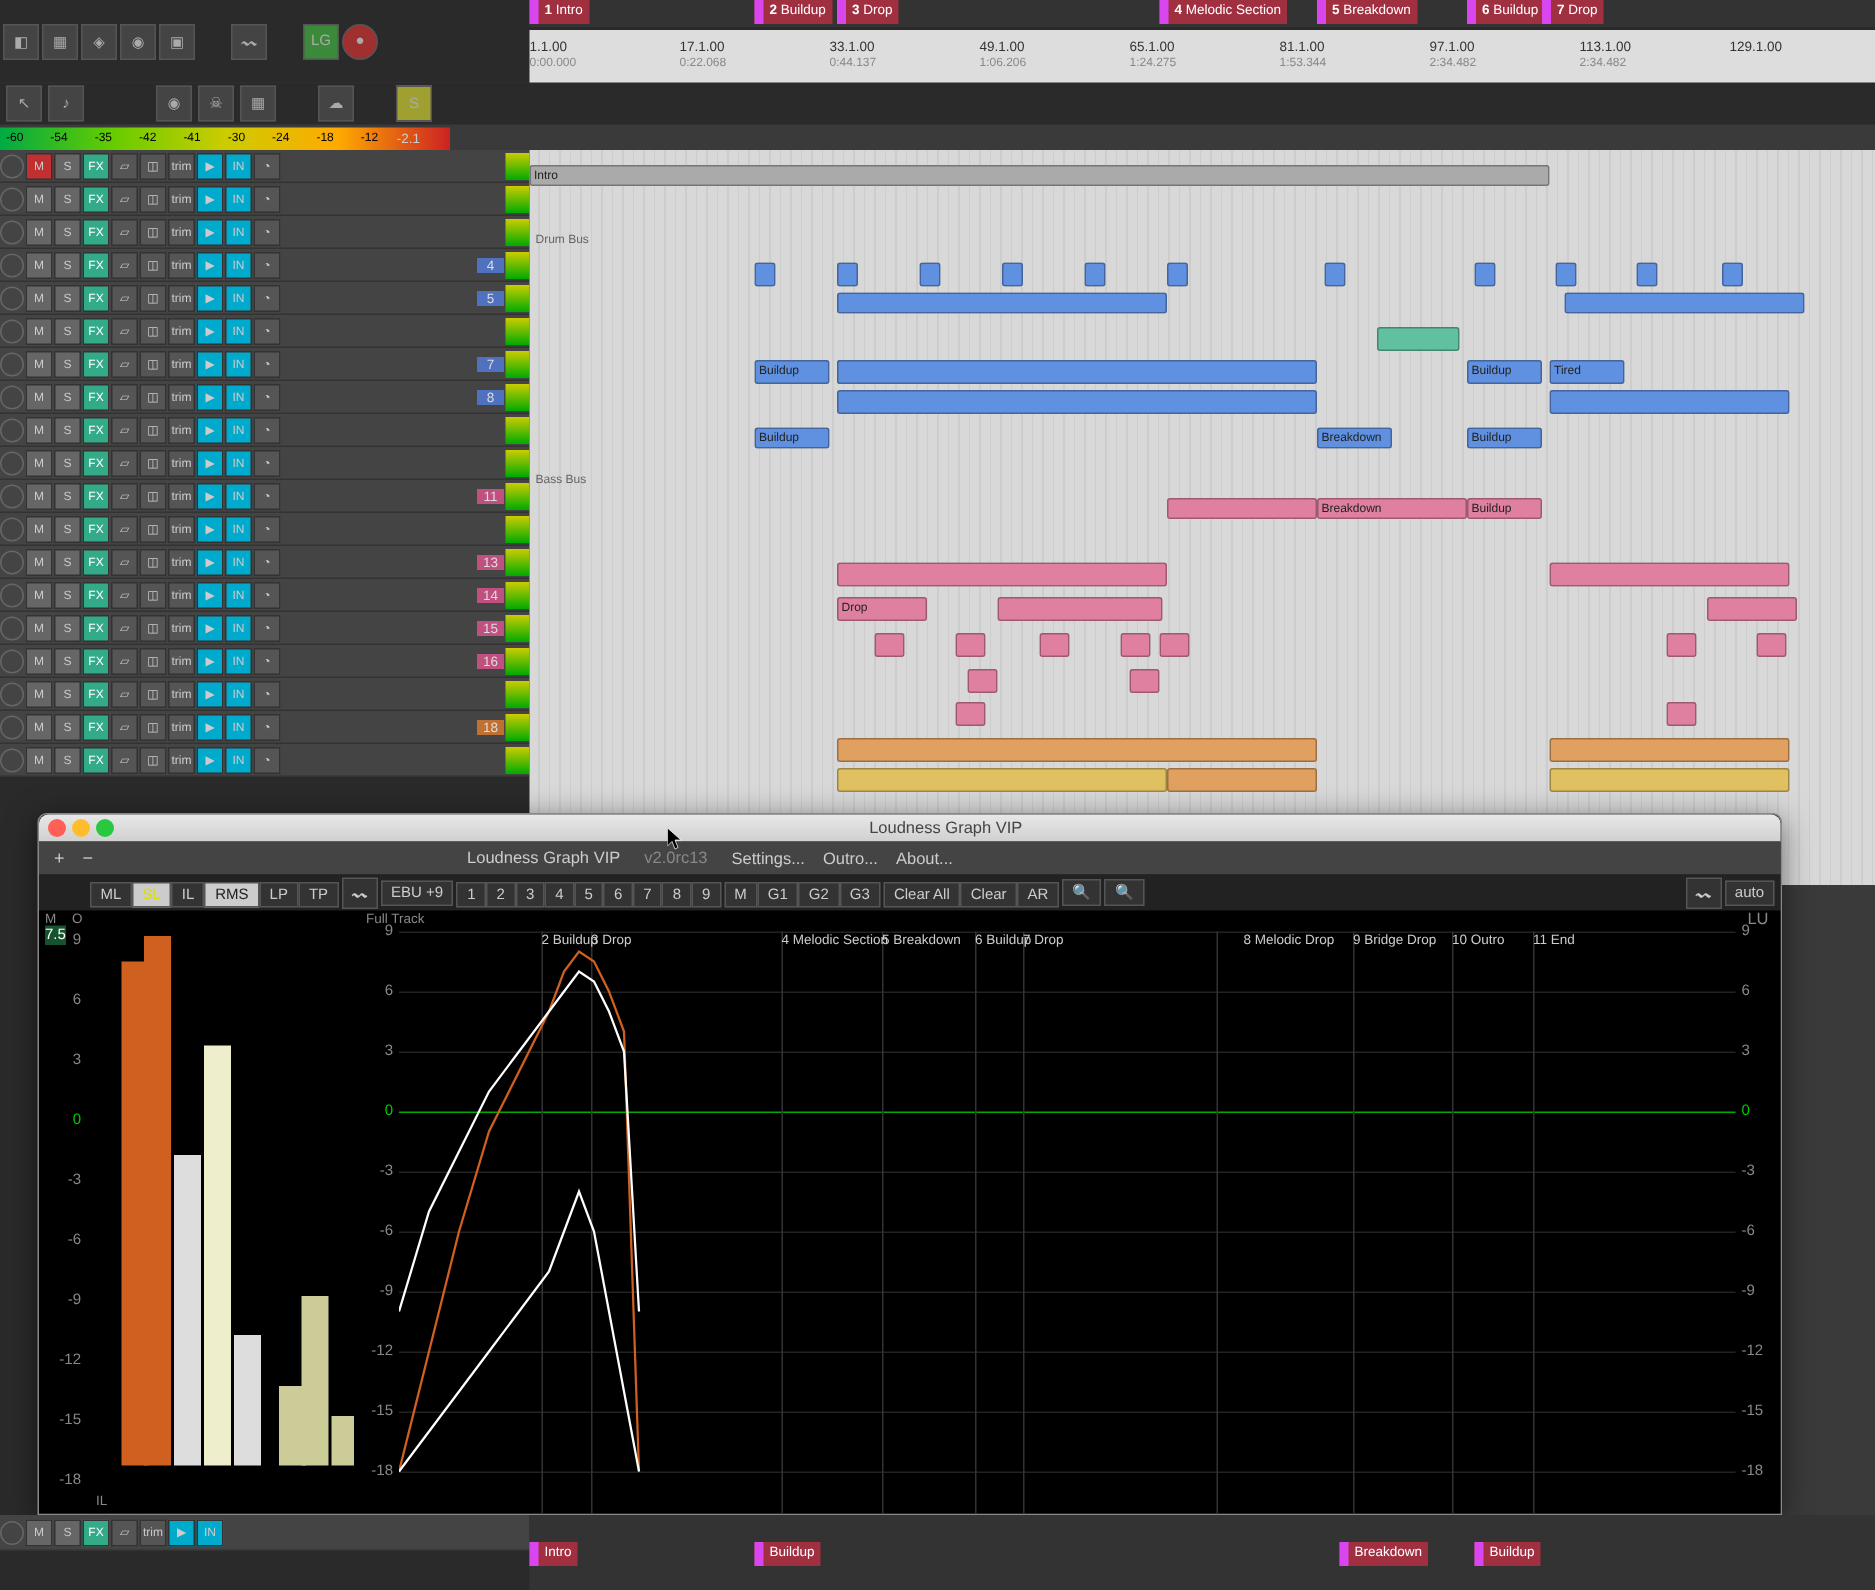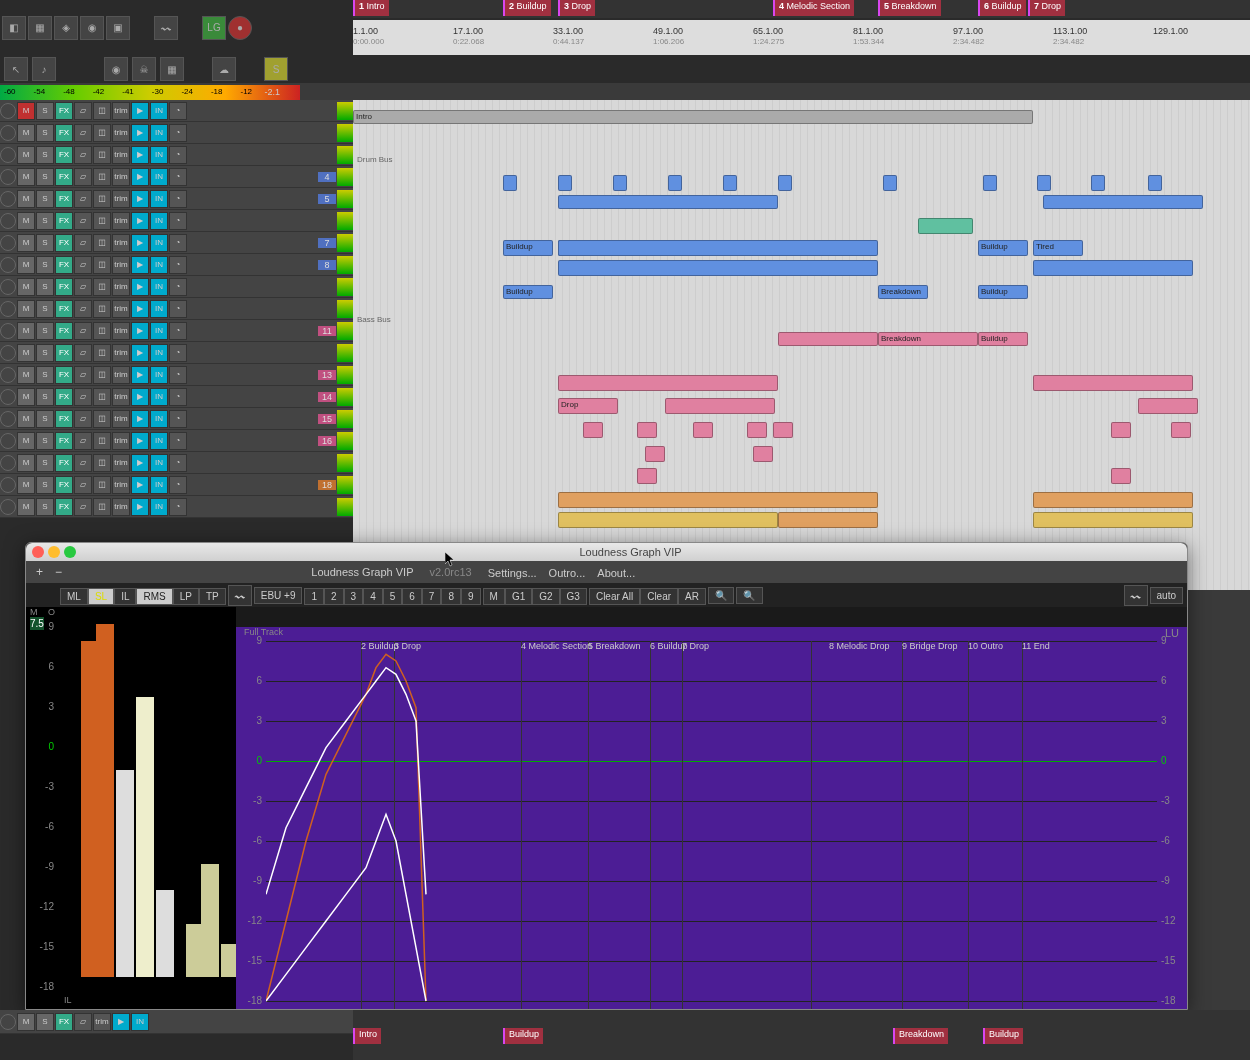--- a/index.html
+++ b/index.html
@@ -12,21 +12,21 @@
 .tool-btn.red { background: #a03030; border-radius: 50%; }
 .tool-btn.yellow { background: #a0a030; }
 
 
 .level-meter { height: 20px; background: linear-gradient(to right, #0a4, #6c0, #cc0, #fa0, #c22); position: relative; margin-top: 2px; }
 .level-ticks { position: absolute; top: 2px; left: 4px; color: #000; font-size: 8px; display: flex; gap: 18px; }
 .level-readout { position: absolute; right: 20px; top: 2px; color: #ccc; font-size: 9px; }
 
 
 .markers-bar { position: absolute; top: 0; left: 353px; right: 0; height: 18px; background: #333; display: flex; }
-.marker { background: #a03040; color: #fff; font-size: 9px; padding: 1px 4px; height: 16px; position: absolute; border-left: 2px solid #d946ef; }
+.marker { background: #a03040; color: #fff; font-size: 9px; padding: 1px 4px; height: 16px; position: absolute; border-left: 6px solid #d946ef; }
 
 
 .timeline-ruler { position: absolute; top: 20px; left: 353px; right: 0; height: 35px; background: #ddd; }
 .ruler-mark { position: absolute; font-size: 9px; color: #333; top: 6px; }
 .ruler-sub { font-size: 8px; color: #888; }
 
 
 .tracks-panel { position: absolute; top: 100px; left: 0; width: 353px; bottom: 0; background: #2a2a2a; overflow: hidden; }
 .track { height: 22px; display: flex; align-items: center; gap: 1px; background: #444; border-bottom: 1px solid #333; }
 .track.armed .rec-btn { background: #c03030; }
@@ -68,21 +68,21 @@
 
 
 .loudness-bars { position: absolute; top: 64px; left: 0; width: 210px; bottom: 0; background: #000; }
 .lb-scale { position: absolute; left: 4px; top: 10px; bottom: 10px; width: 28px; }
 .lb-tick { position: absolute; color: #888; font-size: 10px; text-align: right; width: 24px; }
 .lb-tick.zero { color: #0c0; }
 .lb-bar { position: absolute; width: 18px; bottom: 10px; }
 .lb-peak { position: absolute; left: 4px; top: 10px; background: #14532d; color: #fff; font-size: 10px; padding: 1px 0; }
 
 
-.loudness-graph { position: absolute; top: 64px; left: 210px; right: 0; bottom: 0; background: #4c1d95; margin-top: 20px; }
+.loudness-graph { position: absolute; top: 64px; left: 210px; right: 0; bottom: 0; background: #000000; }
 .lg-track-label { position: absolute; top: 0; left: 8px; color: #888; font-size: 9px; }
 .lg-yaxis { position: absolute; left: 0; top: 14px; bottom: 0; width: 30px; }
 .lg-ytick { position: absolute; color: #888; font-size: 10px; text-align: right; width: 26px; }
 .lg-ytick.zero { color: #0c0; }
 .lg-yaxis-right { position: absolute; right: 0; top: 14px; bottom: 0; width: 30px; }
 .lg-marker { position: absolute; top: 14px; color: #ccc; font-size: 9px; }
 .lg-grid-v { position: absolute; top: 14px; bottom: 0; width: 1px; background: #333; }
 .lg-grid-h { position: absolute; left: 30px; right: 30px; height: 1px; background: #222; }
 .lg-grid-h.zero { background: #0a0; }
 .lg-curve { position: absolute; left: 30px; top: 14px; }
@@ -119,21 +119,21 @@
   <div style="width:20px"></div>
   <div class="tool-btn">☁</div>
   <div style="width:20px"></div>
   <div class="tool-btn yellow">S</div>
 </div>
 <div style="width:300px;position:relative">
   <div class="level-meter">
     <div class="level-ticks" id="level-ticks">
         <span>-60</span>
         <span>-54</span>
-        <span>-48</span>
+        <span>-35</span>
         <span>-42</span>
         <span>-41</span>
         <span>-30</span>
         <span>-24</span>
         <span>-18</span>
         <span>-12</span>
       </div>
   </div>
   <span class="level-readout">-2.1</span>
 </div>

